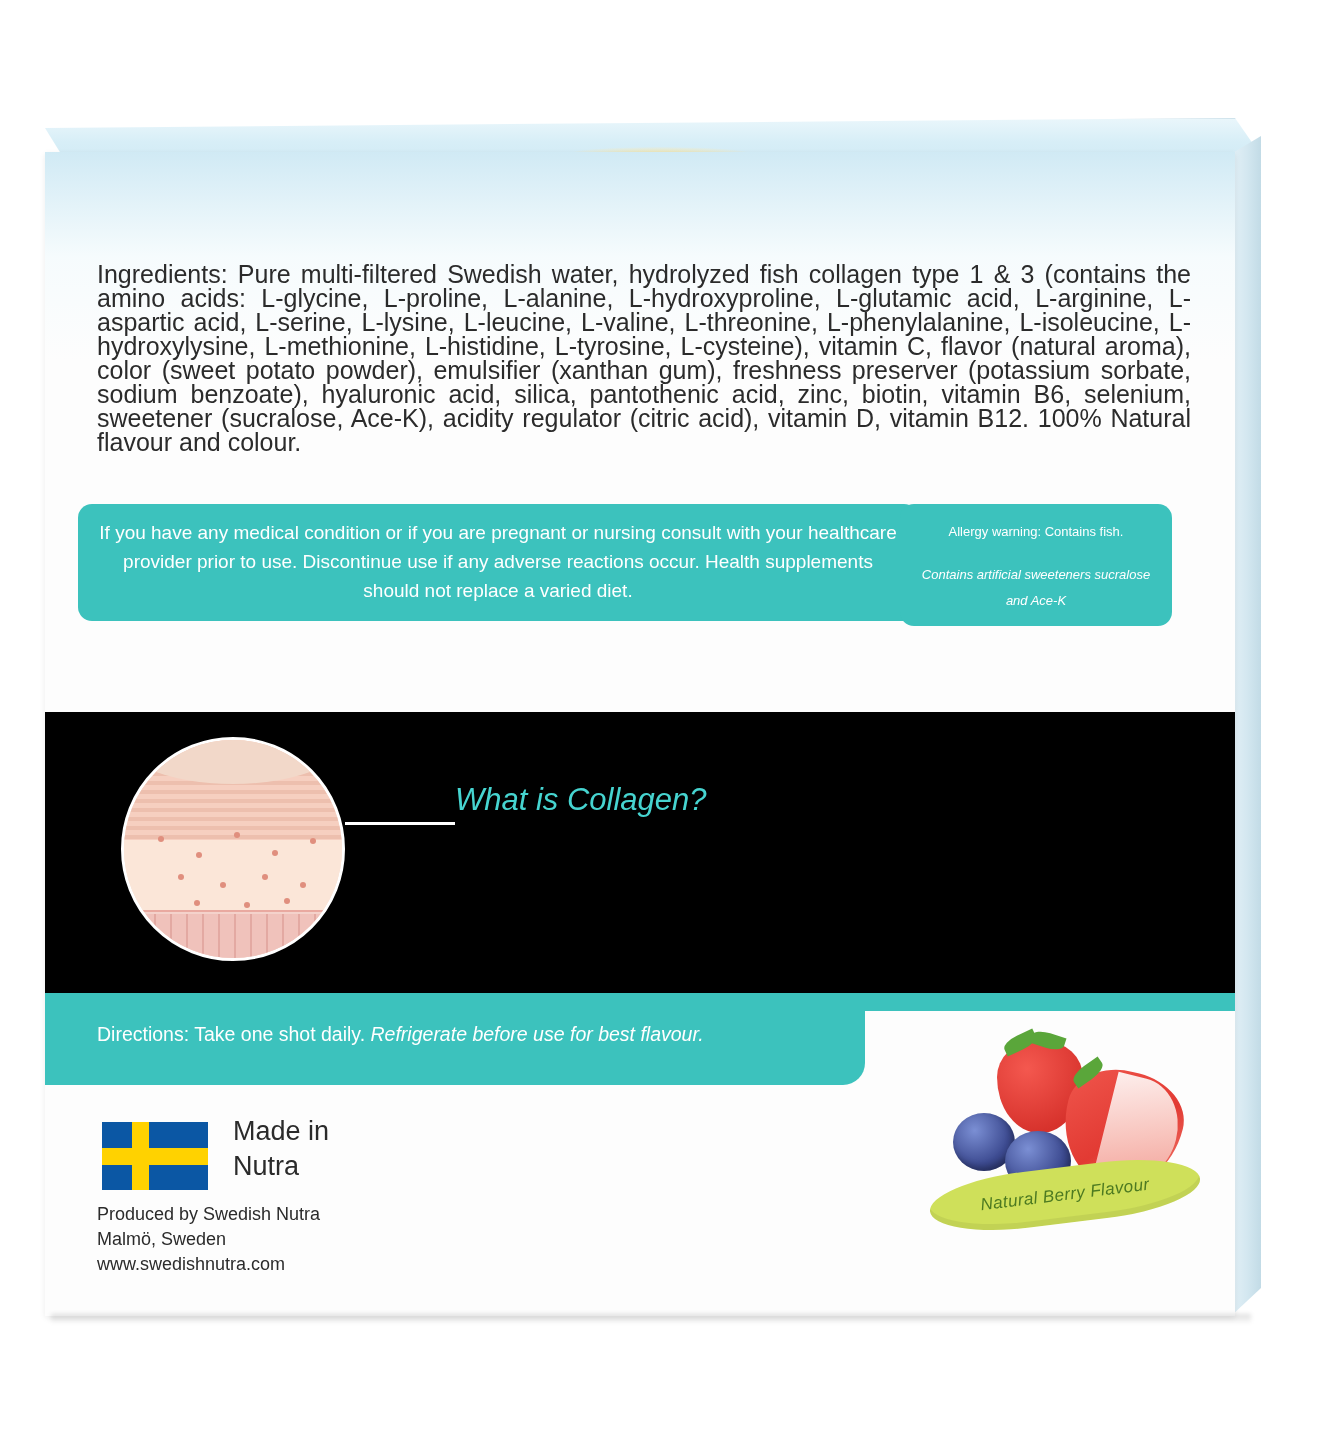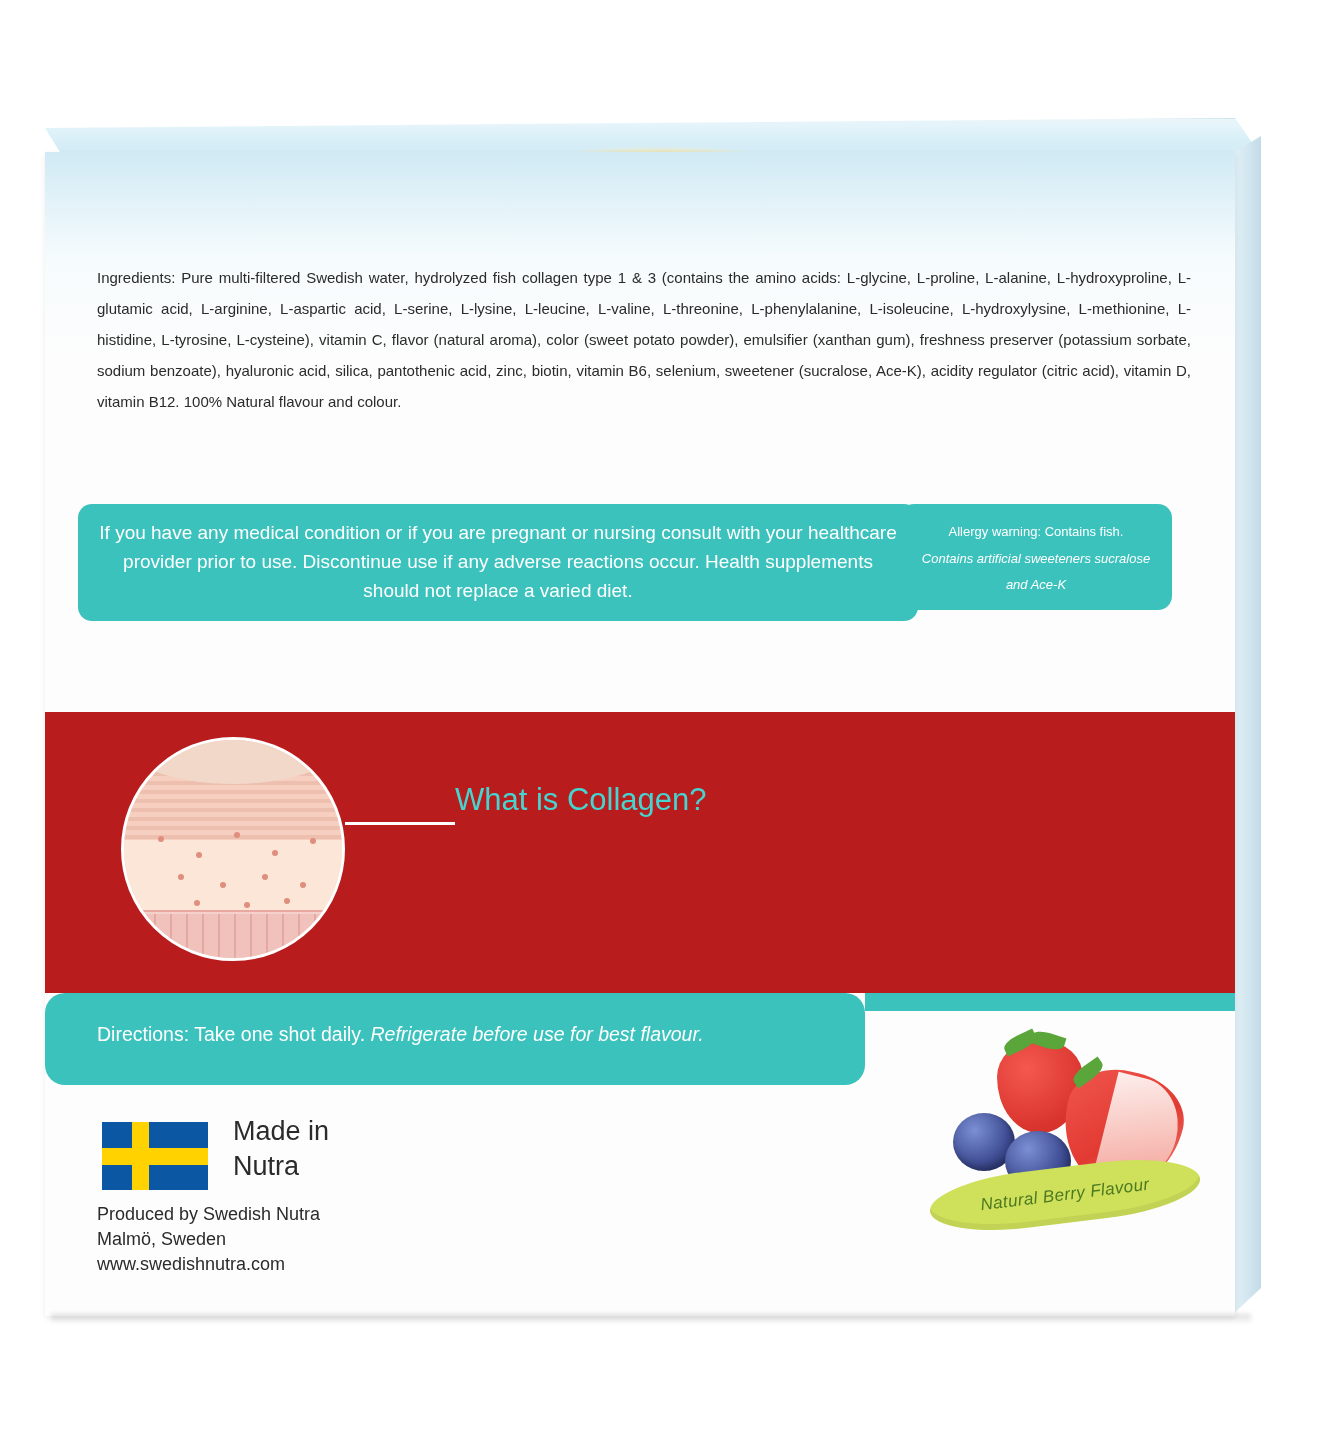--- a/index.html
+++ b/index.html
@@ -73,22 +73,22 @@
     pointer-events: none;
     background: linear-gradient(180deg, rgba(206,233,244,.95) 0%, rgba(240,250,253,.55) 9%, rgba(255,255,255,0) 18%);
   }
 
   
   .ingredients {
     position: absolute;
     left: 52px;
     top: 110px;
     width: 1094px;
-    font-size: 15px;
-    line-height: 31px;
+    font-size: 25px;
+    line-height: 24px;
     color: #2b2b2b;
     text-align: justify;
     text-justify: inter-word;
   }
 
   
   .callout {
     position: absolute;
     background: #3cc2bd;
     color: #ffffff;
@@ -108,39 +108,41 @@
     left: 855px;
     top: 352px;
     width: 272px;
     padding: 14px 14px 12px 14px;
     font-size: 13px;
     line-height: 28px;
   }
   .callout-allergy .italic {
     display: block;
     font-style: italic;
+    margin-top: 16px;
     line-height: 26px;
   }
 
   .store-note {
     position: absolute;
     left: 52px;
     top: 494px;
     font-size: 19.5px;
     color: #2b2b2b;
   }
 
   
   .blue-band {
     position: absolute;
     left: 0;
     top: 560px;
     width: 1190px;
     height: 281px;
-    background: #b91c1c;
+    background: #000000;
+    font-style: italic;
   }
   .skin-circle {
     position: absolute;
     left: 76px;
     top: 25px;
     width: 224px;
     height: 224px;
     border-radius: 50%;
     overflow: hidden;
     background: #f7ded0;
@@ -192,21 +194,20 @@
 
   
   .directions-band {
     position: absolute;
     left: 0;
     top: 841px;
     width: 820px;
     height: 92px;
     background: #3cc2bd;
     border-bottom-right-radius: 22px;
-    border-radius: 20px;
   }
   .directions-text {
     position: absolute;
     left: 52px;
     top: 30px;
     font-size: 19.5px;
     color: #ffffff;
   }
   .directions-text .italic { font-style: italic; }
 

